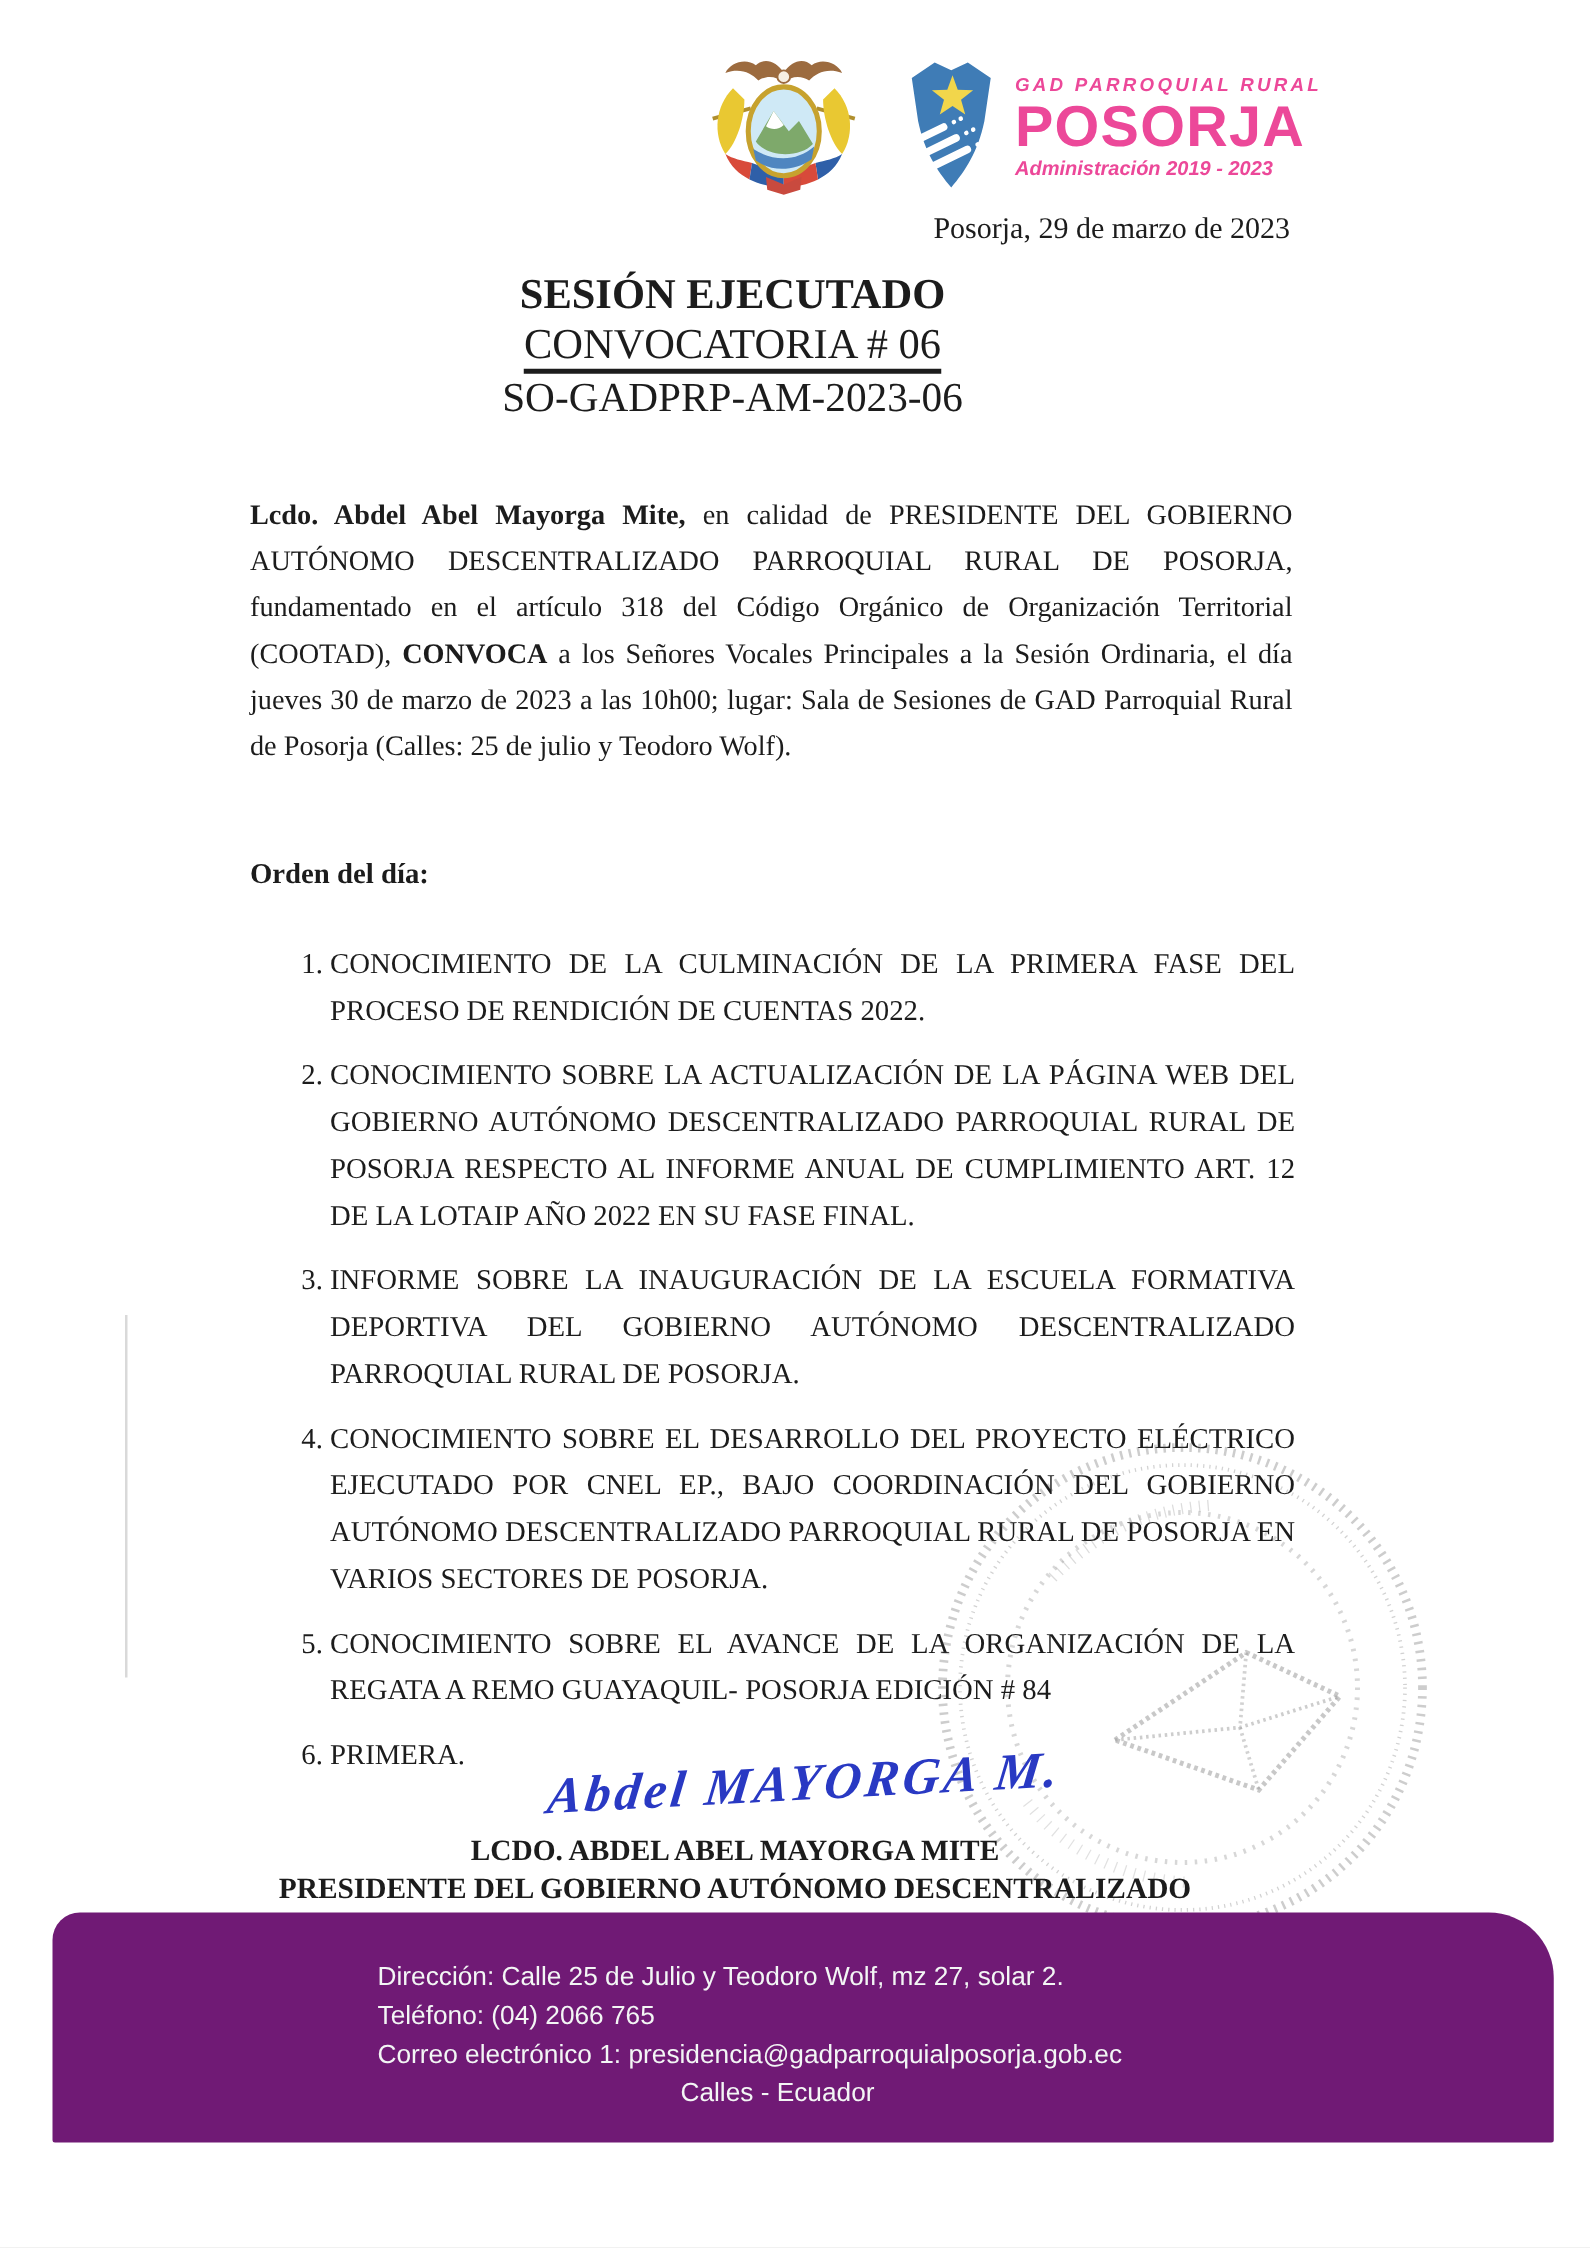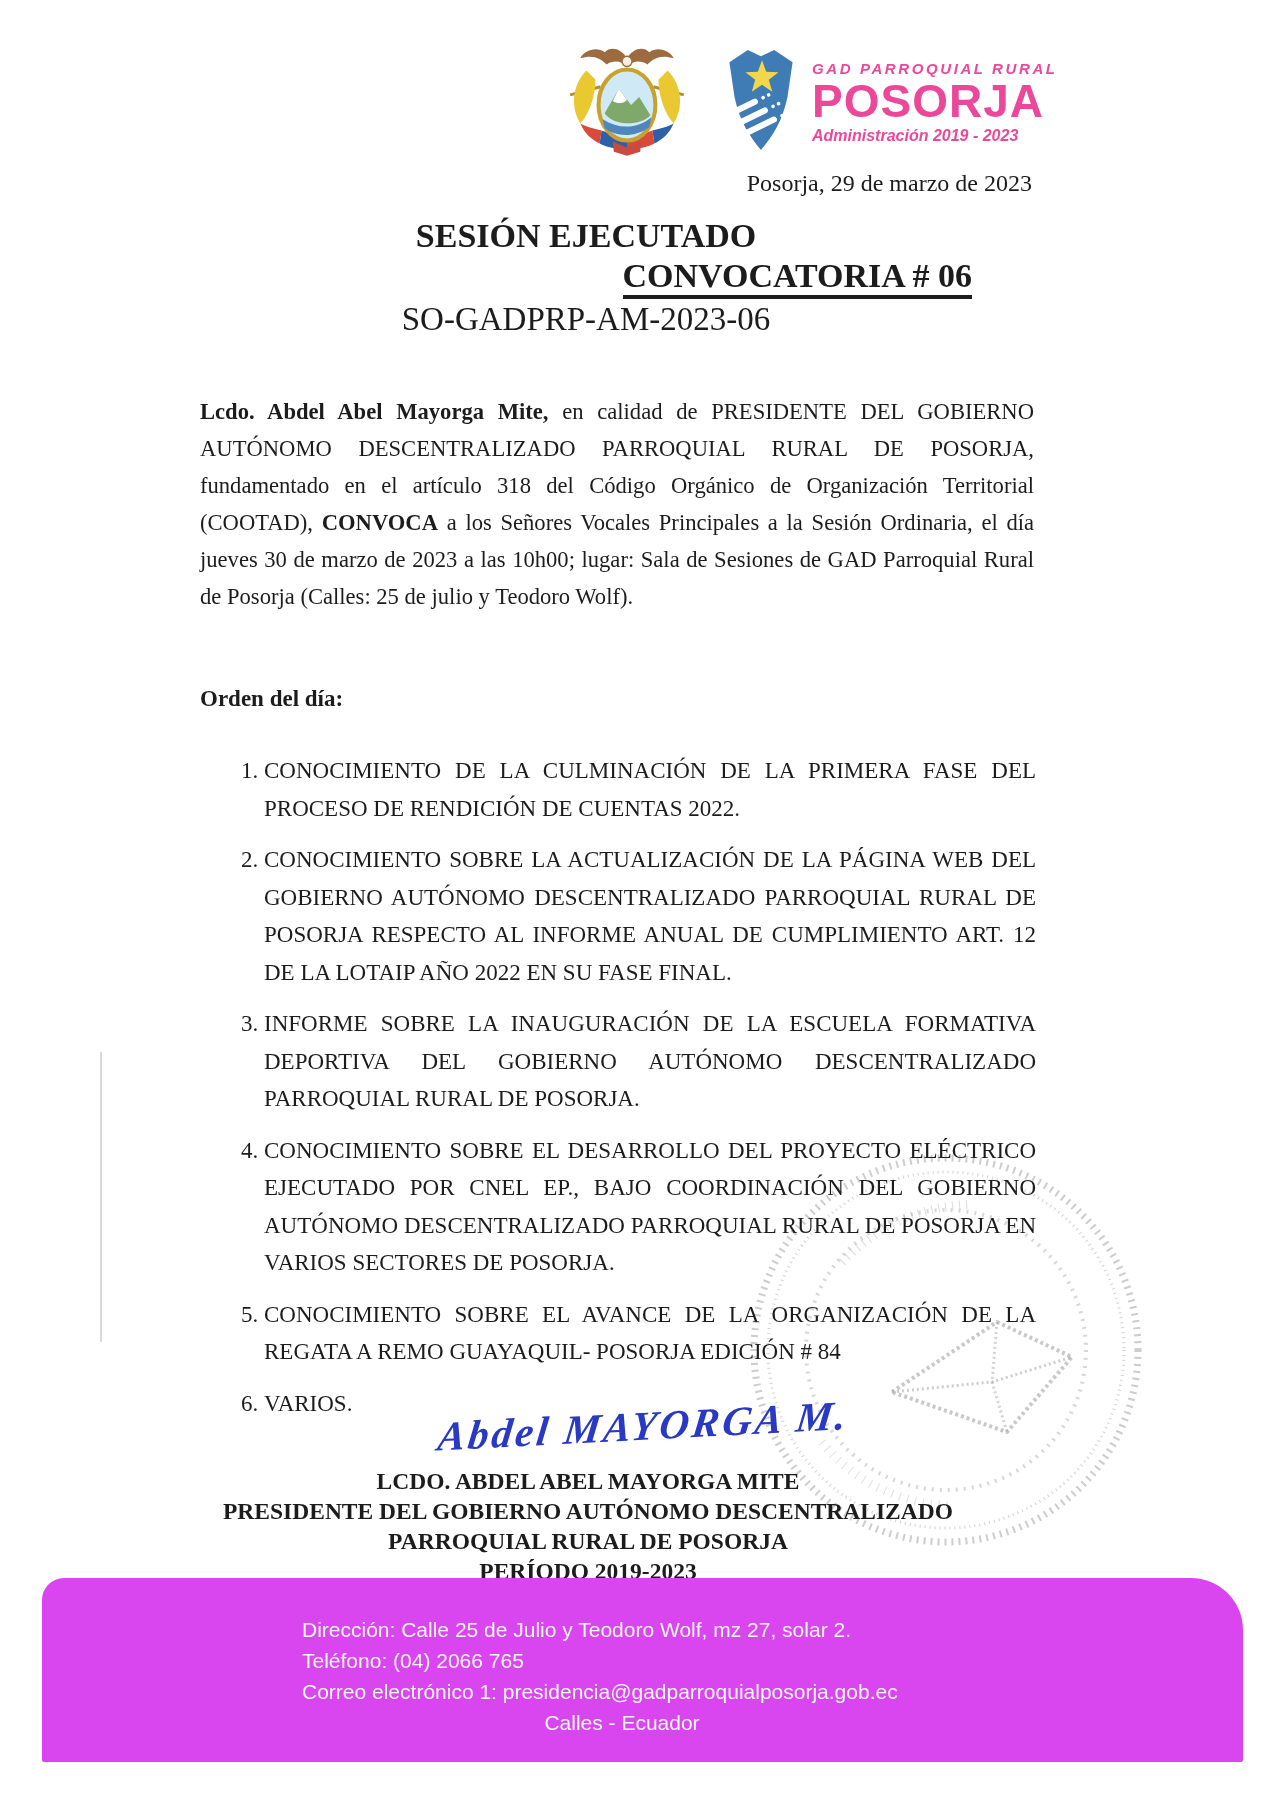--- a/index.html
+++ b/index.html
@@ -12,43 +12,43 @@
   .logo{position:absolute;left:724px;top:46px;display:flex;align-items:flex-start;}
   .logo-shield{width:74px;height:108px;flex:0 0 auto;}
   .logo-text{margin-left:14px;margin-top:14px;font-family:"Liberation Sans","DejaVu Sans",sans-serif;color:#ec4899;}
   .logo-org{font-size:15px;font-weight:bold;letter-spacing:2.6px;font-style:italic;}
   .logo-name{font-size:46px;font-weight:bold;letter-spacing:1px;line-height:1.05;}
   .logo-admin{font-size:16px;font-weight:bold;font-style:italic;margin-top:2px;}
   
   .date-line{position:absolute;left:200px;top:170px;width:832px;text-align:right;font-size:24px;}
   .title-block{position:absolute;left:200px;top:216px;width:772px;text-align:center;line-height:40px;}
   .title-1{font-size:34px;font-weight:bold;}
-  .title-2{font-size:34px;font-weight:bold;text-align:right;}
+  .title-2{font-size:34px;font-weight:normal;}
   .title-2 span{border-bottom:4px solid #1c1c1c;padding-bottom:1px;}
   .title-3{font-size:33px;margin-top:3px;}
   
   .intro{position:absolute;left:200px;top:370px;width:834px;font-size:22.6px;line-height:37px;text-align:justify;}
   .bold{font-weight:bold;}
   .agenda-head{position:absolute;left:200px;top:686px;font-size:23px;font-weight:bold;}
   .agenda{position:absolute;left:200px;top:738px;width:836px;margin-top:14px;}
   .agenda ol{margin:0;padding-left:64px;}
   .agenda li{font-size:23px;line-height:37.5px;margin-bottom:14px;text-align:justify;}
   
   .sig-script{
     position:absolute;left:438px;top:1402px;width:400px;
     font-style:italic;font-weight:bold;font-size:41px;color:#2939c3;
     transform:rotate(-3deg) skewX(-10deg);letter-spacing:3px;white-space:nowrap;
   }
   .sig-block{position:absolute;left:200px;top:1466px;width:776px;text-align:center;
     font-weight:bold;font-size:23.5px;line-height:30px;}
   .seal{position:absolute;left:742px;top:1142px;width:416px;height:416px;opacity:.55;}
   
   .footer-band{
-    position:absolute;left:42px;top:1578px;width:1201px;height:184px;
-    background:#d946ef;border-radius:22px 52px 2px 2px;
+    position:absolute;left:42px;top:1530px;width:1201px;height:184px;
+    background:#701a75;border-radius:22px 52px 2px 2px;
   }
   .footer-text{
     padding:36px 0 0 260px;font-family:"Liberation Sans","DejaVu Sans",sans-serif;
     font-size:21px;line-height:31px;color:#f3f6f5;
   }
   .footer-center{width:640px;text-align:center;}
   .scan-line{position:absolute;left:100px;top:1052px;width:2px;height:290px;background:#d9d9d9;}
 </style>
 </head>
 <body>
@@ -108,21 +108,21 @@
   <p class="intro"><span class="bold">Lcdo. Abdel Abel Mayorga Mite,</span><span> en calidad de PRESIDENTE DEL GOBIERNO AUTÓNOMO DESCENTRALIZADO PARROQUIAL RURAL DE POSORJA, fundamentado en el artículo 318 del Código Orgánico de Organización Territorial (COOTAD), </span><span class="bold">CONVOCA</span><span> a los Señores Vocales Principales a la Sesión Ordinaria, el día jueves 30 de marzo de 2023 a las 10h00; lugar: Sala de Sesiones de GAD Parroquial Rural de Posorja (Calles: 25 de julio y Teodoro Wolf).</span></p>
 
   <div class="agenda-head">Orden del día:</div>
   <div class="agenda">
     <ol>
       <li>CONOCIMIENTO DE LA CULMINACIÓN DE LA PRIMERA FASE DEL PROCESO DE RENDICIÓN DE CUENTAS 2022.</li>
       <li>CONOCIMIENTO SOBRE LA ACTUALIZACIÓN DE LA PÁGINA WEB DEL GOBIERNO AUTÓNOMO DESCENTRALIZADO PARROQUIAL RURAL DE POSORJA RESPECTO AL INFORME ANUAL DE CUMPLIMIENTO ART. 12 DE LA LOTAIP AÑO 2022 EN SU FASE FINAL.</li>
       <li>INFORME SOBRE LA INAUGURACIÓN DE LA ESCUELA FORMATIVA DEPORTIVA DEL GOBIERNO AUTÓNOMO DESCENTRALIZADO PARROQUIAL RURAL DE POSORJA.</li>
       <li>CONOCIMIENTO SOBRE EL DESARROLLO DEL PROYECTO ELÉCTRICO EJECUTADO POR CNEL EP., BAJO COORDINACIÓN DEL GOBIERNO AUTÓNOMO DESCENTRALIZADO PARROQUIAL RURAL DE POSORJA EN VARIOS SECTORES DE POSORJA.</li>
       <li>CONOCIMIENTO SOBRE EL AVANCE DE LA ORGANIZACIÓN DE LA REGATA A REMO GUAYAQUIL- POSORJA EDICIÓN # 84</li>
-      <li>VARIOS.</li>
+      <li>PRIMERA.</li>
     </ol>
   </div>
 
   <svg class="seal" viewBox="0 0 416 416" aria-hidden="true">
     <g fill="none" stroke="#4a4a4a">
       <circle cx="204" cy="208" r="192" stroke-width="7" stroke-dasharray="2 5" opacity=".5"></circle>
       <circle cx="204" cy="208" r="178" stroke-width="3" stroke-dasharray="1 4" opacity=".45"></circle>
       <circle cx="204" cy="208" r="140" stroke-width="4" stroke-dasharray="2 6" opacity=".4"></circle>
       <path d="M150,250 L255,180 L330,215 L265,290 Z" stroke-width="4" stroke-dasharray="3 3" opacity=".55"></path>
       <path d="M150,250 L250,240 L330,215" stroke-width="3" stroke-dasharray="2 3" opacity=".5"></path>

